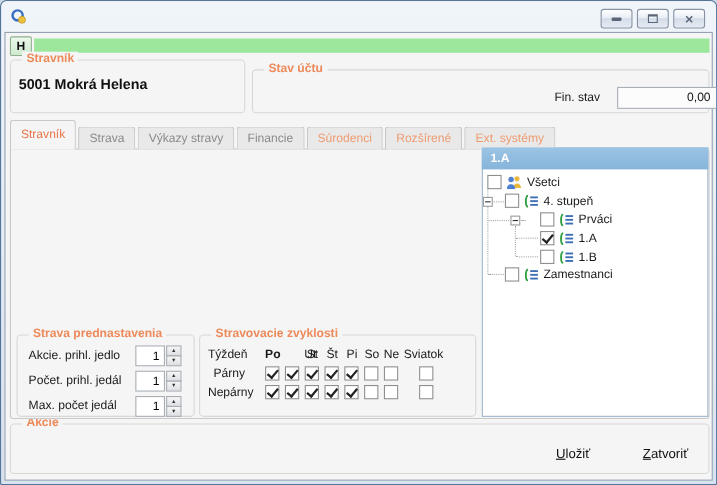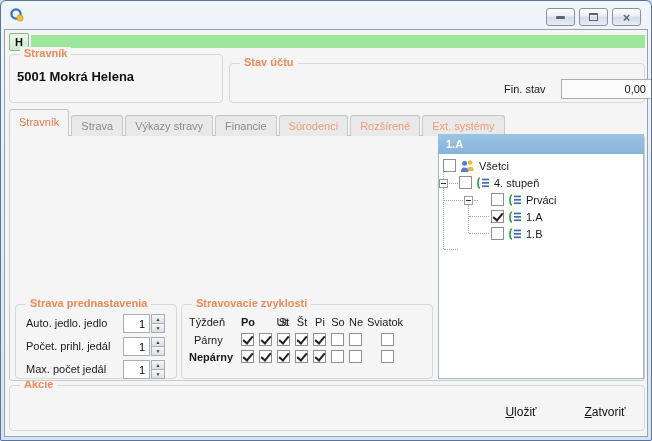--- a/index.html
+++ b/index.html
@@ -186,21 +186,21 @@
       </span>
   </div>
   <span class="letter" style="left:197px;top:282px;">N</span>
   <span class="lbl" style="left:218px;top:283px;">Karty</span>
   <input class="field" style="left: 252px; top: 280px; width: 156px;" value="">
   <span class="letter" style="left:419px;top:282px;">K</span>
 
   <div class="gb" style="left:14px;top:303px;width:162px;height:75px;z-index:2;">
     <span class="legend">Strava prednastavenia</span>
   </div>
-  <span class="lbl" style="left:25px;top:316px;z-index:2;">Auto. jedlo. jedlo</span>
+  <span class="lbl" style="left:25px;top:316px;z-index:2;">Akcie. prihl. jedlo</span>
   <div class="spinner" style="left:122px;top:313px;z-index:2;">
     <span class="spin-val">1</span>
     <span class="spin-btns">
         <button class="spin-btn">▲</button>
         <button class="spin-btn">▼</button>
       </span>
   </div>
   <span class="lbl" style="left:25px;top:339px;z-index:2;">Počet. prihl. jedál</span>
   <div class="spinner" style="left:122px;top:336px;z-index:2;">
     <span class="spin-val">1</span>
@@ -234,21 +234,21 @@
   <span class="lbl" style="left:193px;top:333px;z-index:2;">Párny</span>
   <span class="cb checked" style="left:240px;top:332px;z-index:2;"></span>
   <span class="cb checked" style="left:258px;top:332px;z-index:2;"></span>
   <span class="cb checked" style="left:276px;top:332px;z-index:2;"></span>
   <span class="cb checked" style="left:294px;top:332px;z-index:2;"></span>
   <span class="cb checked" style="left:312px;top:332px;z-index:2;"></span>
   <span class="cb" style="left:330px;top:332px;z-index:2;"></span>
   <span class="cb" style="left:348px;top:332px;z-index:2;"></span>
   <span class="cb" style="left:380px;top:332px;z-index:2;"></span>
 
-  <span class="lbl" style="left:188px;top:350px;z-index:2;font-weight:bold;">Nepárny</span>
+  <span class="lbl" style="left:188px;top:350px;z-index:2;">Nepárny</span>
   <span class="cb checked" style="left:240px;top:349px;z-index:2;"></span>
   <span class="cb checked" style="left:258px;top:349px;z-index:2;"></span>
   <span class="cb checked" style="left:276px;top:349px;z-index:2;"></span>
   <span class="cb checked" style="left:294px;top:349px;z-index:2;"></span>
   <span class="cb checked" style="left:312px;top:349px;z-index:2;"></span>
   <span class="cb" style="left:330px;top:349px;z-index:2;"></span>
   <span class="cb" style="left:348px;top:349px;z-index:2;"></span>
   <span class="cb" style="left:380px;top:349px;z-index:2;"></span>
 
   <div class="tree-panel"></div>
@@ -313,19 +313,29 @@
     <span class="tcb"></span>
     <svg width="14" height="12" viewBox="0 0 14 12">
       <path d="M4 1 C1.4 1 1.4 11 4 11" stroke="#2E9E40" stroke-width="1.7" fill="none"></path>
       <rect x="6" y="1.6" width="7" height="1.7" fill="#3C6EB4"></rect>
         <rect x="6" y="5" width="7" height="1.7" fill="#3C6EB4"></rect>
         <rect x="6" y="8.4" width="7" height="1.7" fill="#3C6EB4"></rect>
     </svg>
     <span class="tlabel">1.B</span>
   </div>
 
+  <div class="tree-row" style="left:458px;top:241px;">
+    <span class="tcb"></span>
+    <svg width="14" height="12" viewBox="0 0 14 12">
+      <path d="M4 1 C1.4 1 1.4 11 4 11" stroke="#2E9E40" stroke-width="1.7" fill="none"></path>
+      <rect x="6" y="1.6" width="7" height="1.7" fill="#3C6EB4"></rect>
+        <rect x="6" y="5" width="7" height="1.7" fill="#3C6EB4"></rect>
+        <rect x="6" y="8.4" width="7" height="1.7" fill="#3C6EB4"></rect>
+    </svg>
+    <span class="tlabel">Zamestnanci</span>
+  </div>
 
   <div class="gb" style="left:8px;top:384px;width:636px;height:46px;">
     <span class="legend">Akcie</span>
   </div>
   <button class="flat-btn" style="left:492px;top:400px;width:56px;"><u>U</u><span>ložiť</span></button>
   <button class="flat-btn" style="left:572px;top:400px;width:64px;"><u>Z</u><span>atvoriť</span></button>
 </div>
 
 </body></html>

